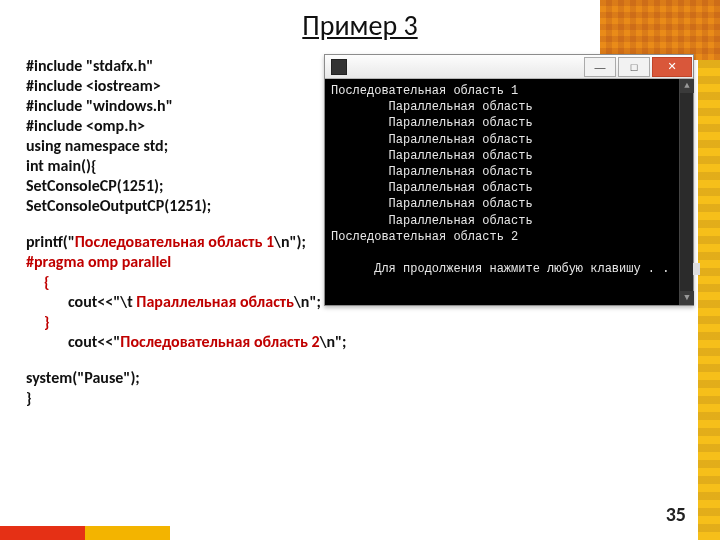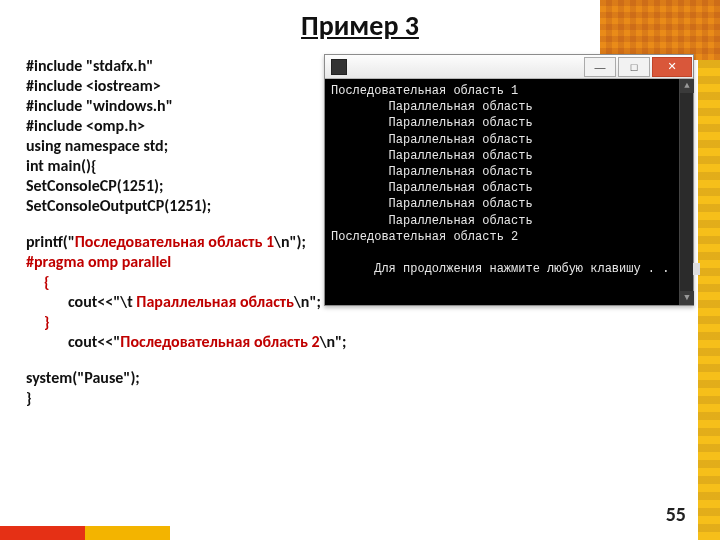--- a/index.html
+++ b/index.html
@@ -33,21 +33,21 @@
     position: absolute;
     left: 0; bottom: 0;
     width: 170px; height: 14px;
     background: linear-gradient(90deg, #e53015 0 85px, #f3b400 85px 170px);
   }
   .title {
     position: absolute;
     top: 8px; left: 0; width: 720px;
     text-align: center;
     font-size: 28px;
-    font-weight: 700;
+    font-weight: 400;
     text-decoration: underline;
     color: #111;
   }
   .code-block {
     position: absolute;
     left: 26px;
     top: 56px;
     width: 660px;
     font-family: Calibri, Arial, sans-serif;
     font-size: 16px;
@@ -180,13 +180,13 @@
     <div class="console-line">
       <span>Для продолжения нажмите любую клавишу . . . </span><span class="cursor"></span>
     </div>
     <div class="console-scroll">
       <div class="arrow up">▲</div>
       <div class="arrow down">▼</div>
     </div>
   </div>
 </div>
 
-<div class="page-num">55</div>
+<div class="page-num">35</div>
 
 </body></html>

